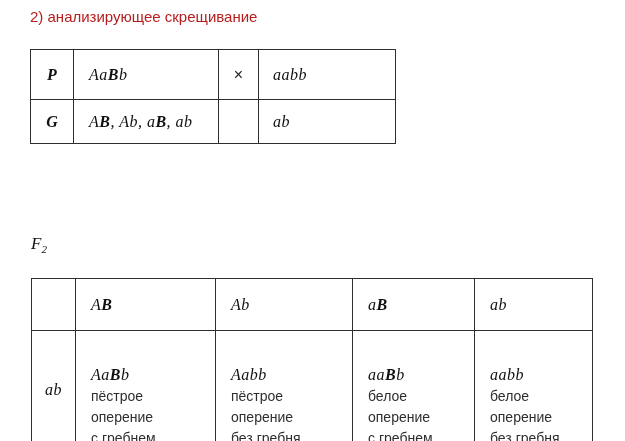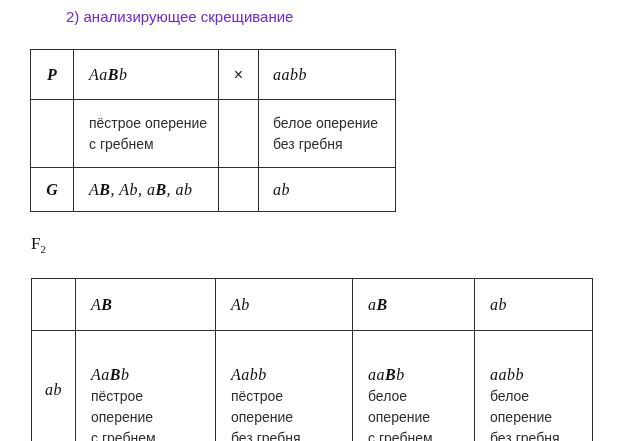--- a/index.html
+++ b/index.html
@@ -8,22 +8,21 @@
     background: #ffffff;
     font-family: "Liberation Sans", sans-serif;
     color: #222222;
     overflow: hidden;
     position: relative;
   }
   .page-title {
     position: absolute;
     left: 30px; top: 8px;
     font-size: 15px;
-    color: #6d28d9;
-    margin-left: 36px;
+    color: #b91c1c;
   }
   table {
     border-collapse: collapse;
     table-layout: fixed;
     position: absolute;
   }
   td {
     border: 1px solid #2e2e2e;
     vertical-align: middle;
     font-size: 14px;
@@ -60,20 +59,21 @@
     font-size: 14px;
     line-height: 21px;
     color: #2e2e2e;
     white-space: pre-line;
   }
   
   .f2-label {
     position: absolute;
     left: 31px; top: 234px;
     font-family: "Liberation Serif", serif;
+    font-style: italic;
     font-size: 17px;
     color: #111111;
   }
   .f2-label sub { font-size: 11px; }
   
   #punnett-table { left: 31px; top: 278px; }
   #punnett-table .col-rowhead { width: 44px;  text-align: center; }
   #punnett-table .col-c1 { width: 140px; }
   #punnett-table .col-c2 { width: 137px; }
   #punnett-table .col-c3 { width: 122px; }
@@ -91,28 +91,20 @@
 
 <div class="page-title">2) анализирующее скрещивание</div>
 
 <table id="cross-table">
   <tbody>
       <tr class="row-p">
     <td class="col-label gen-label">P</td>
     <td class="col-parent1"><span class="geno">Aa<b>B</b>b</span></td>
     <td class="col-op op-sign">×</td>
     <td class="col-parent2"><span class="geno">aabb</span></td>
-  </tr>
-  <tr class="row-phen">
-    <td class="col-label"></td>
-    <td class="col-parent1 phen">пёстрое оперение
-с гребнем</td>
-    <td class="col-op"></td>
-    <td class="col-parent2 phen">белое оперение
-без гребня</td>
   </tr>
   <tr class="row-g">
     <td class="col-label gen-label">G</td>
     <td class="col-parent1"><span class="geno">A<b>B</b>, Ab, a<b>B</b>, ab</span></td>
     <td class="col-op"></td>
     <td class="col-parent2"><span class="geno">ab</span></td>
   </tr>
 </tbody>
   </table>
 

